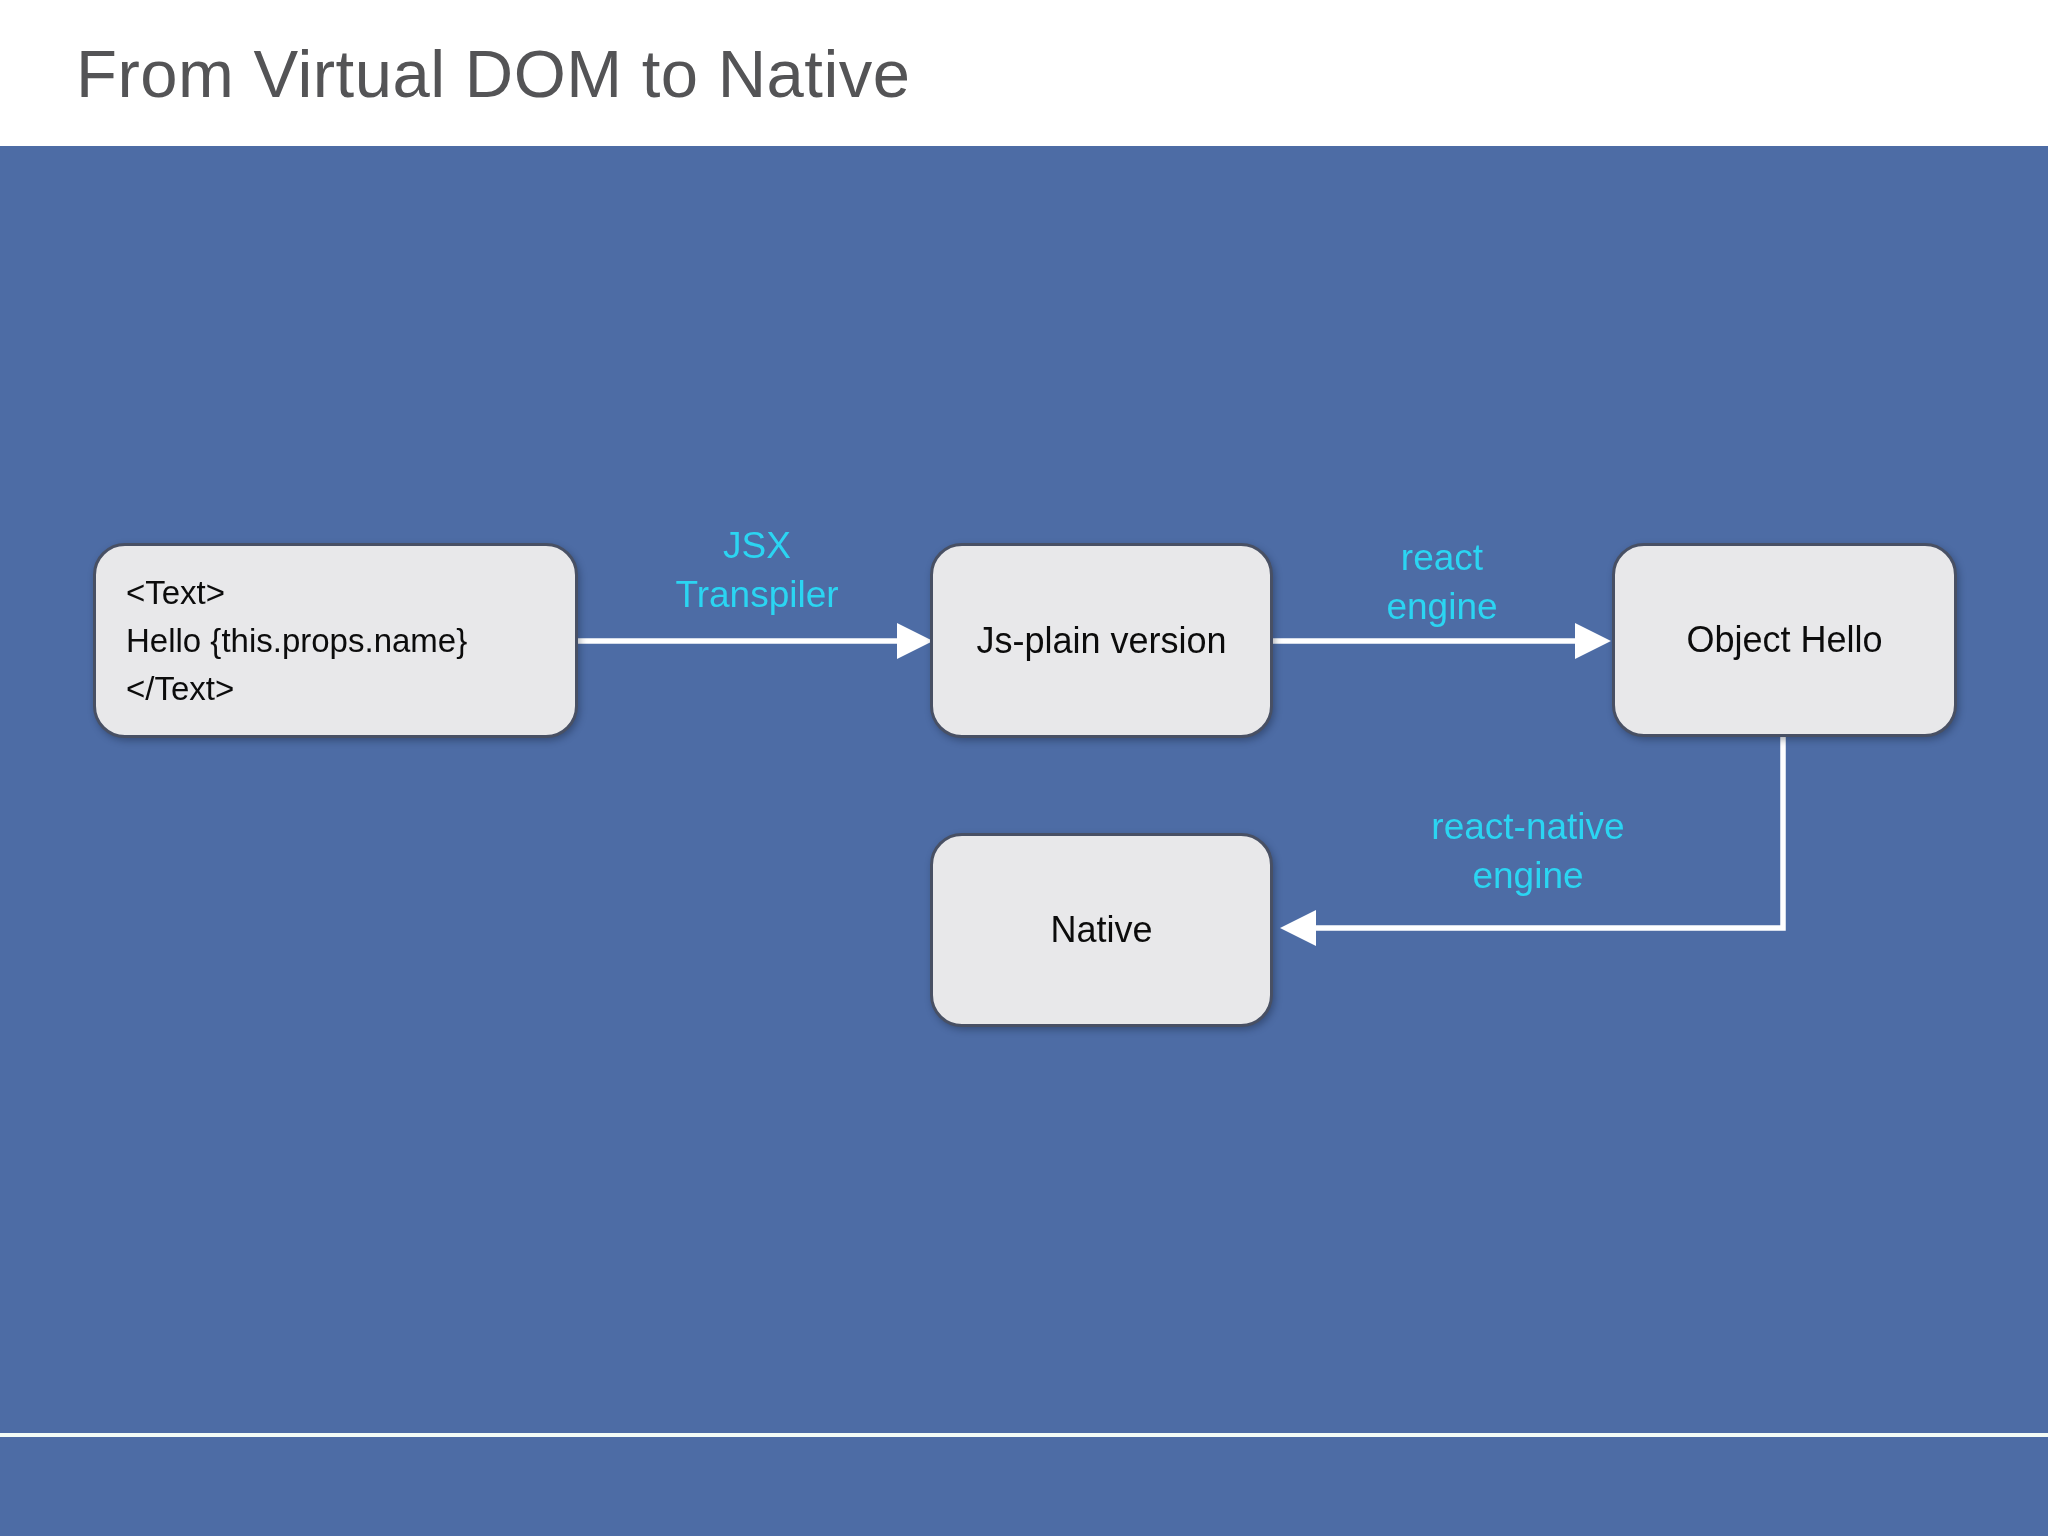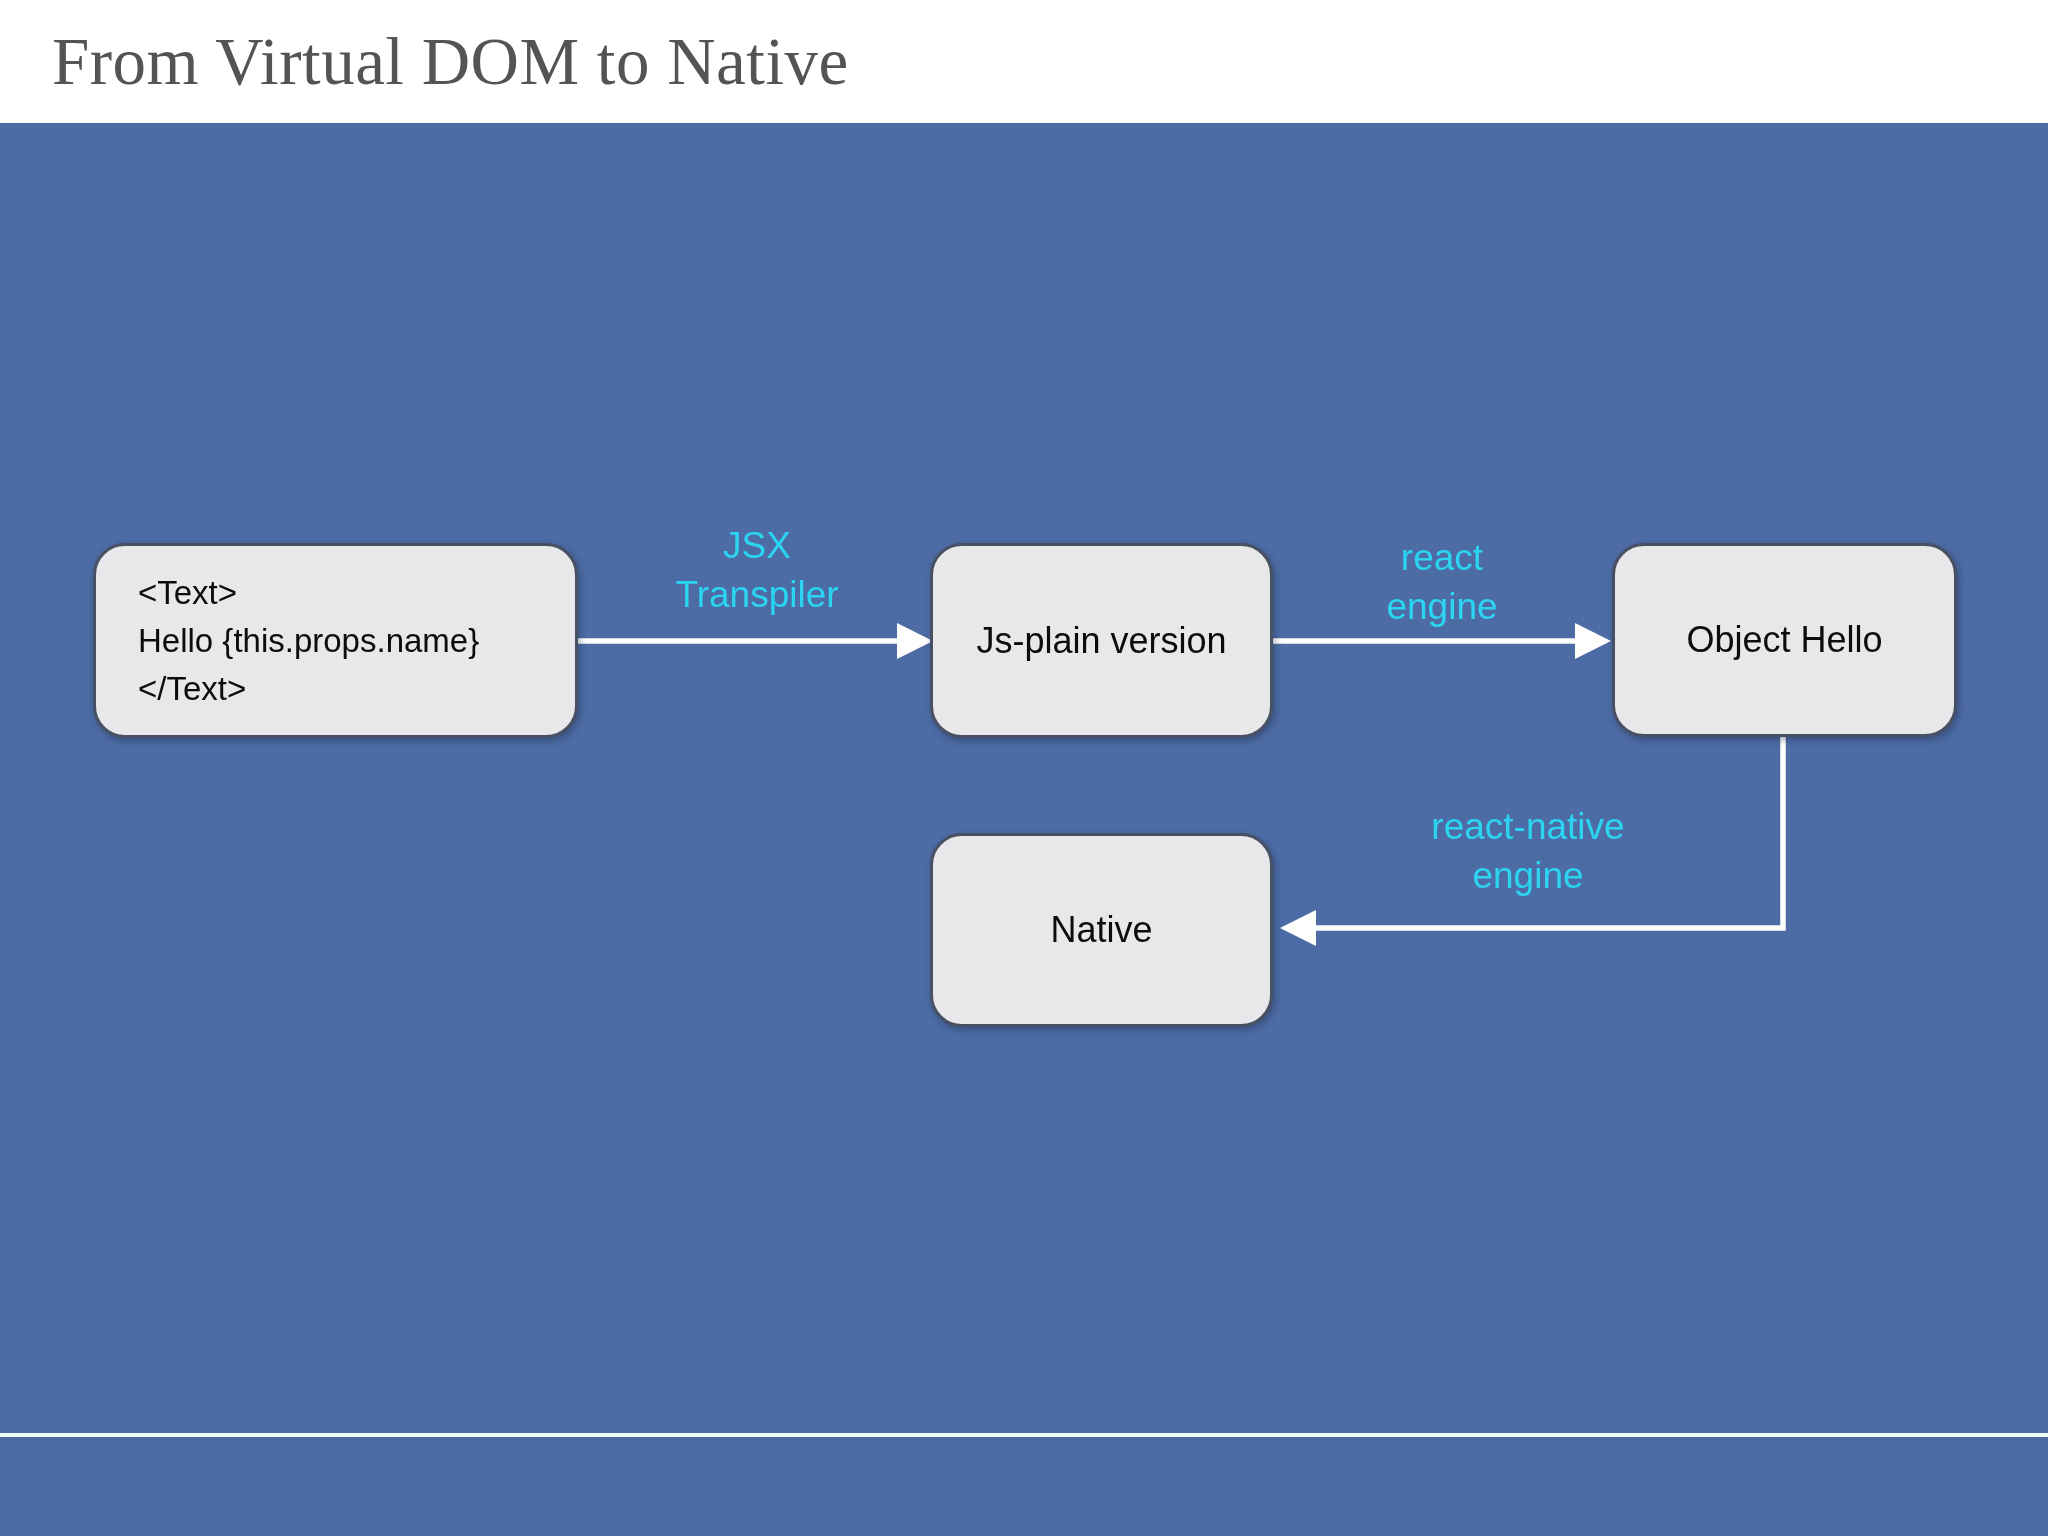--- a/index.html
+++ b/index.html
@@ -11,40 +11,40 @@
     --title-gray:#545456;
     --arrow-white:#ffffff;
   }
   html,body{margin:0;padding:0;background:#222;}
   .slide{
     position:relative;width:2048px;height:1536px;overflow:hidden;
     background:var(--background-blue);
     font-family:"Liberation Sans", sans-serif;
   }
   .slide-header{
-    position:absolute;top:0;left:0;right:0;height:123px;background:#ffffff;
-    display:flex;align-items:center;padding-left:52px;box-sizing:border-box;font-family:Liberation Serif, serif;
+    position:absolute;top:0;left:0;right:0;height:146px;background:#ffffff;
+    display:flex;align-items:center;padding-left:76px;box-sizing:border-box;
   }
   .slide-title{
     margin:0;font-size:67px;font-weight:300;color:var(--title-gray);
     letter-spacing:0.5px;
   }
   .arrows{position:absolute;left:0;top:0;width:2048px;height:1536px;z-index:1;}
   .arrows line,.arrows path{stroke:var(--arrow-white);stroke-width:5.5;fill:none;}
   .arrows polygon{fill:var(--arrow-white);}
   .node{
     position:absolute;z-index:2;box-sizing:border-box;
     background:var(--node-fill);
     border:3px solid var(--node-border);
     border-radius:32px;
     display:flex;align-items:center;justify-content:center;
     color:#0c0c0c;font-size:36px;
     box-shadow:2px 3px 7px rgba(15,25,45,0.35);
   }
-  .node-jsx-code{left:93px;top:543px;width:485px;height:195px;justify-content:flex-start;padding-left:42px;font-size:33px;}
+  .node-jsx-code{left:93px;top:543px;width:485px;height:195px;justify-content:flex-start;padding-left:30px;font-size:33px;}
   .code-lines div{line-height:48px;white-space:pre;}
   .node-js-plain{left:930px;top:543px;width:343px;height:195px;align-items:center;}
   .node-object-tree{left:1612px;top:543px;width:345px;height:194px;}
   .node-native{left:930px;top:833px;width:343px;height:194px;}
   .edge-label{
     position:absolute;z-index:2;transform:translateX(-50%);
     text-align:center;color:var(--accent-cyan);
     font-size:37px;line-height:49px;
   }
   .edge-label-jsx{left:757px;top:521px;}

